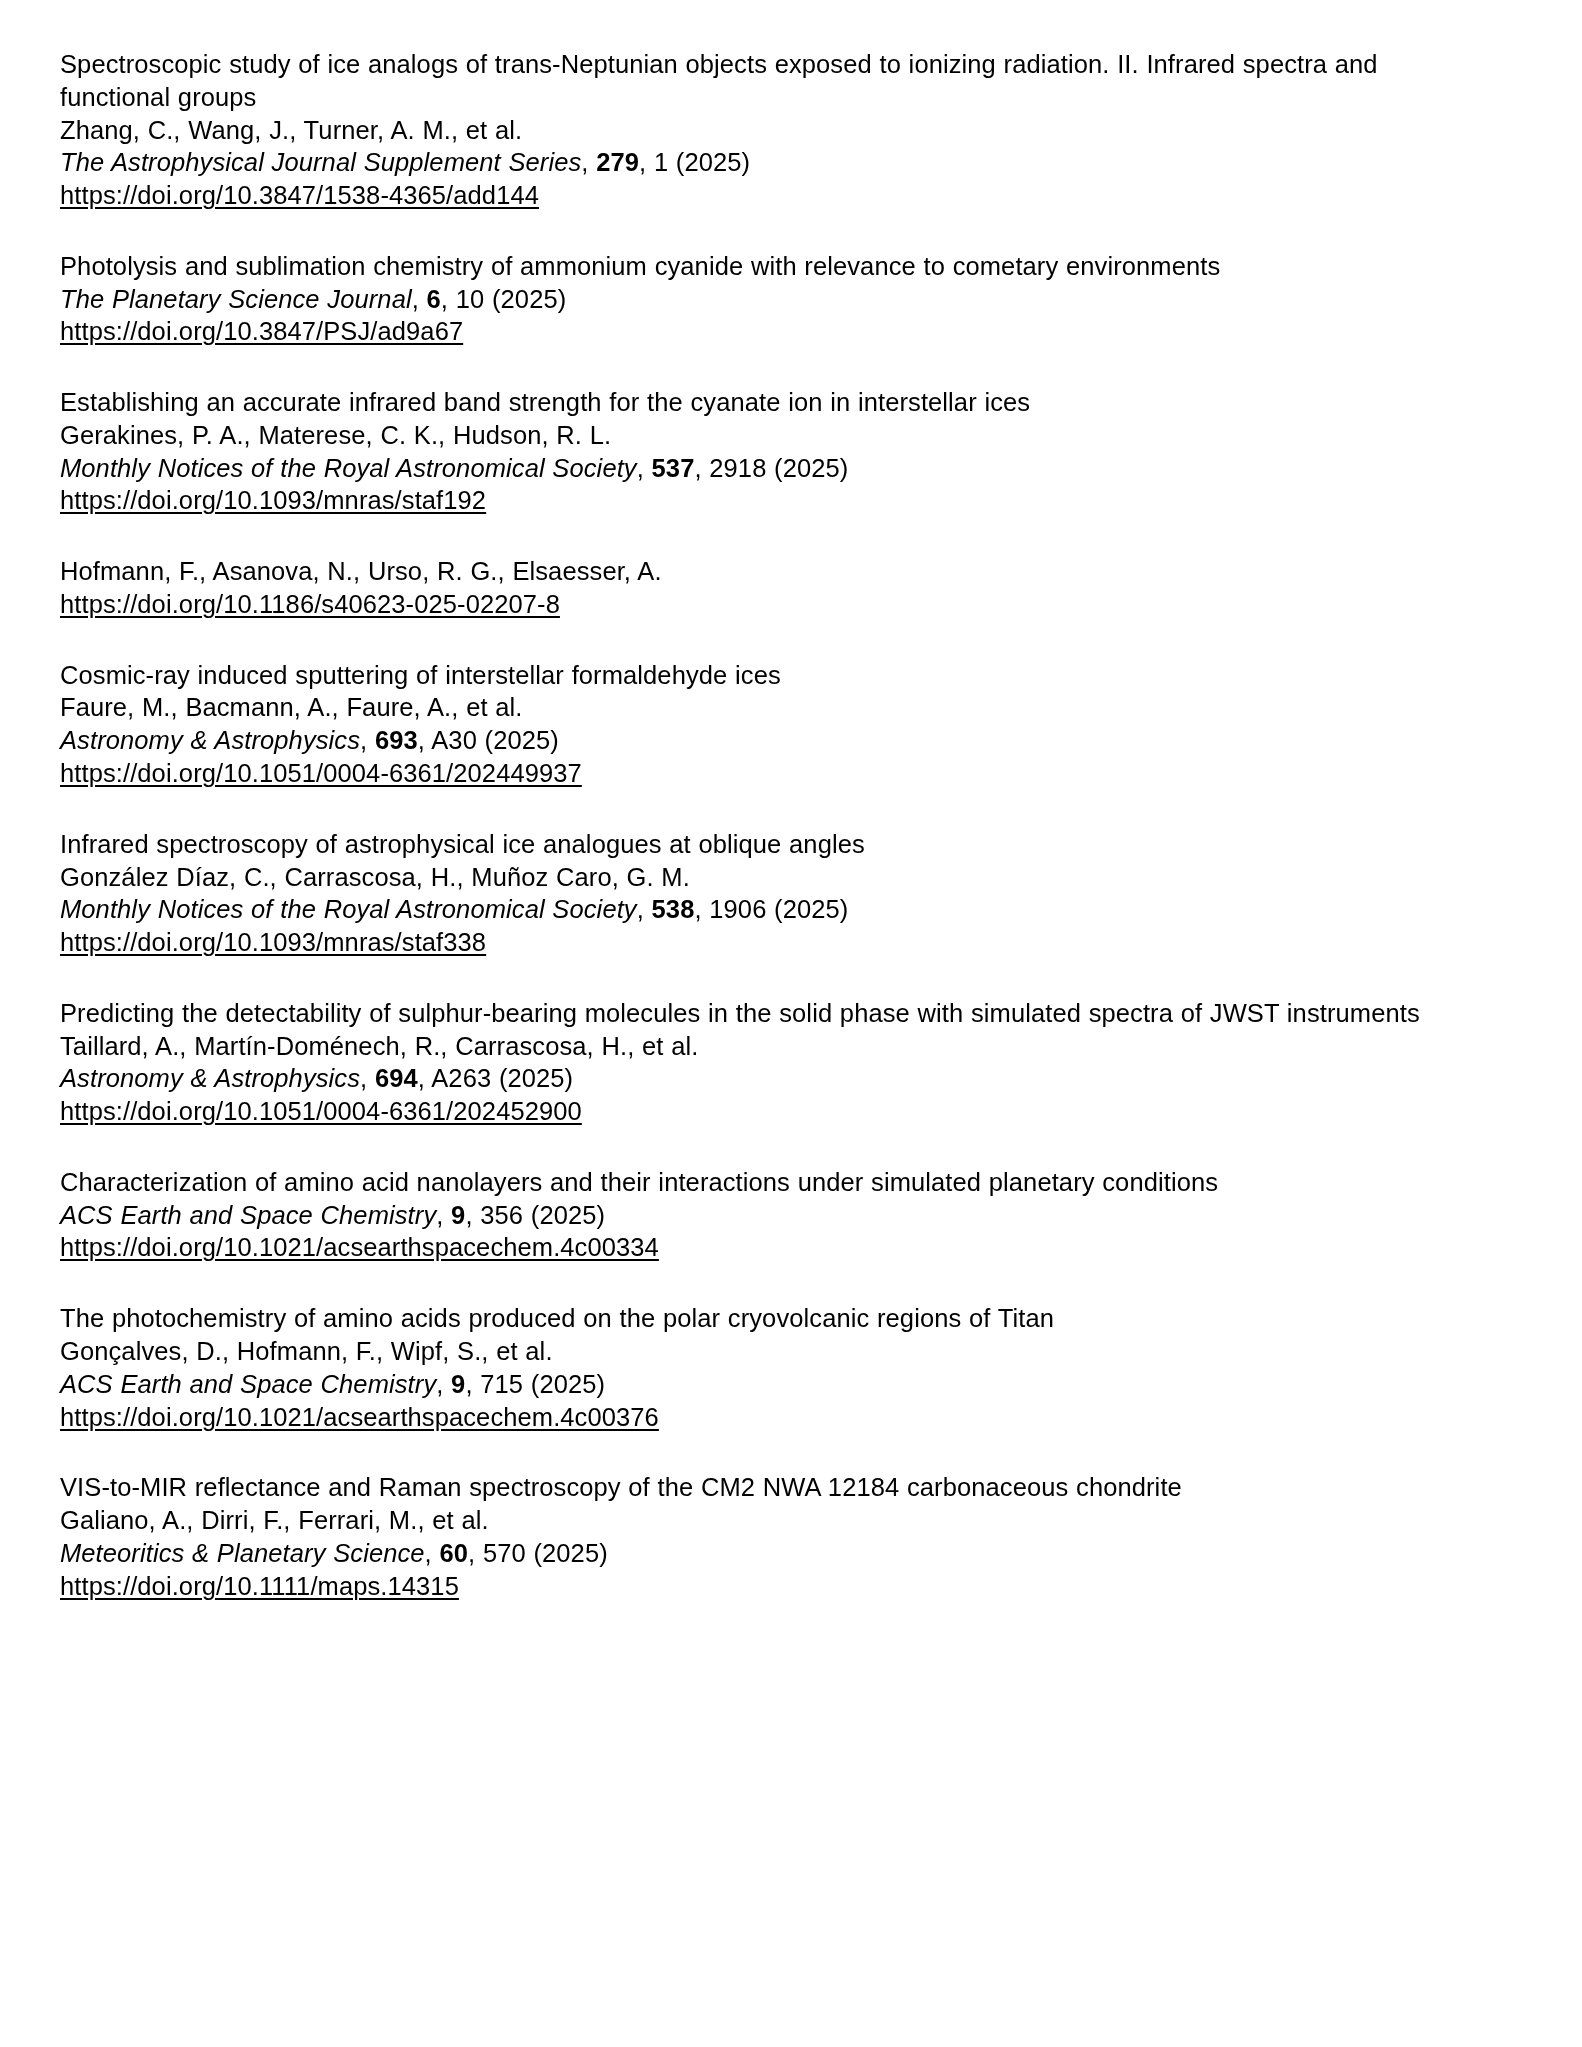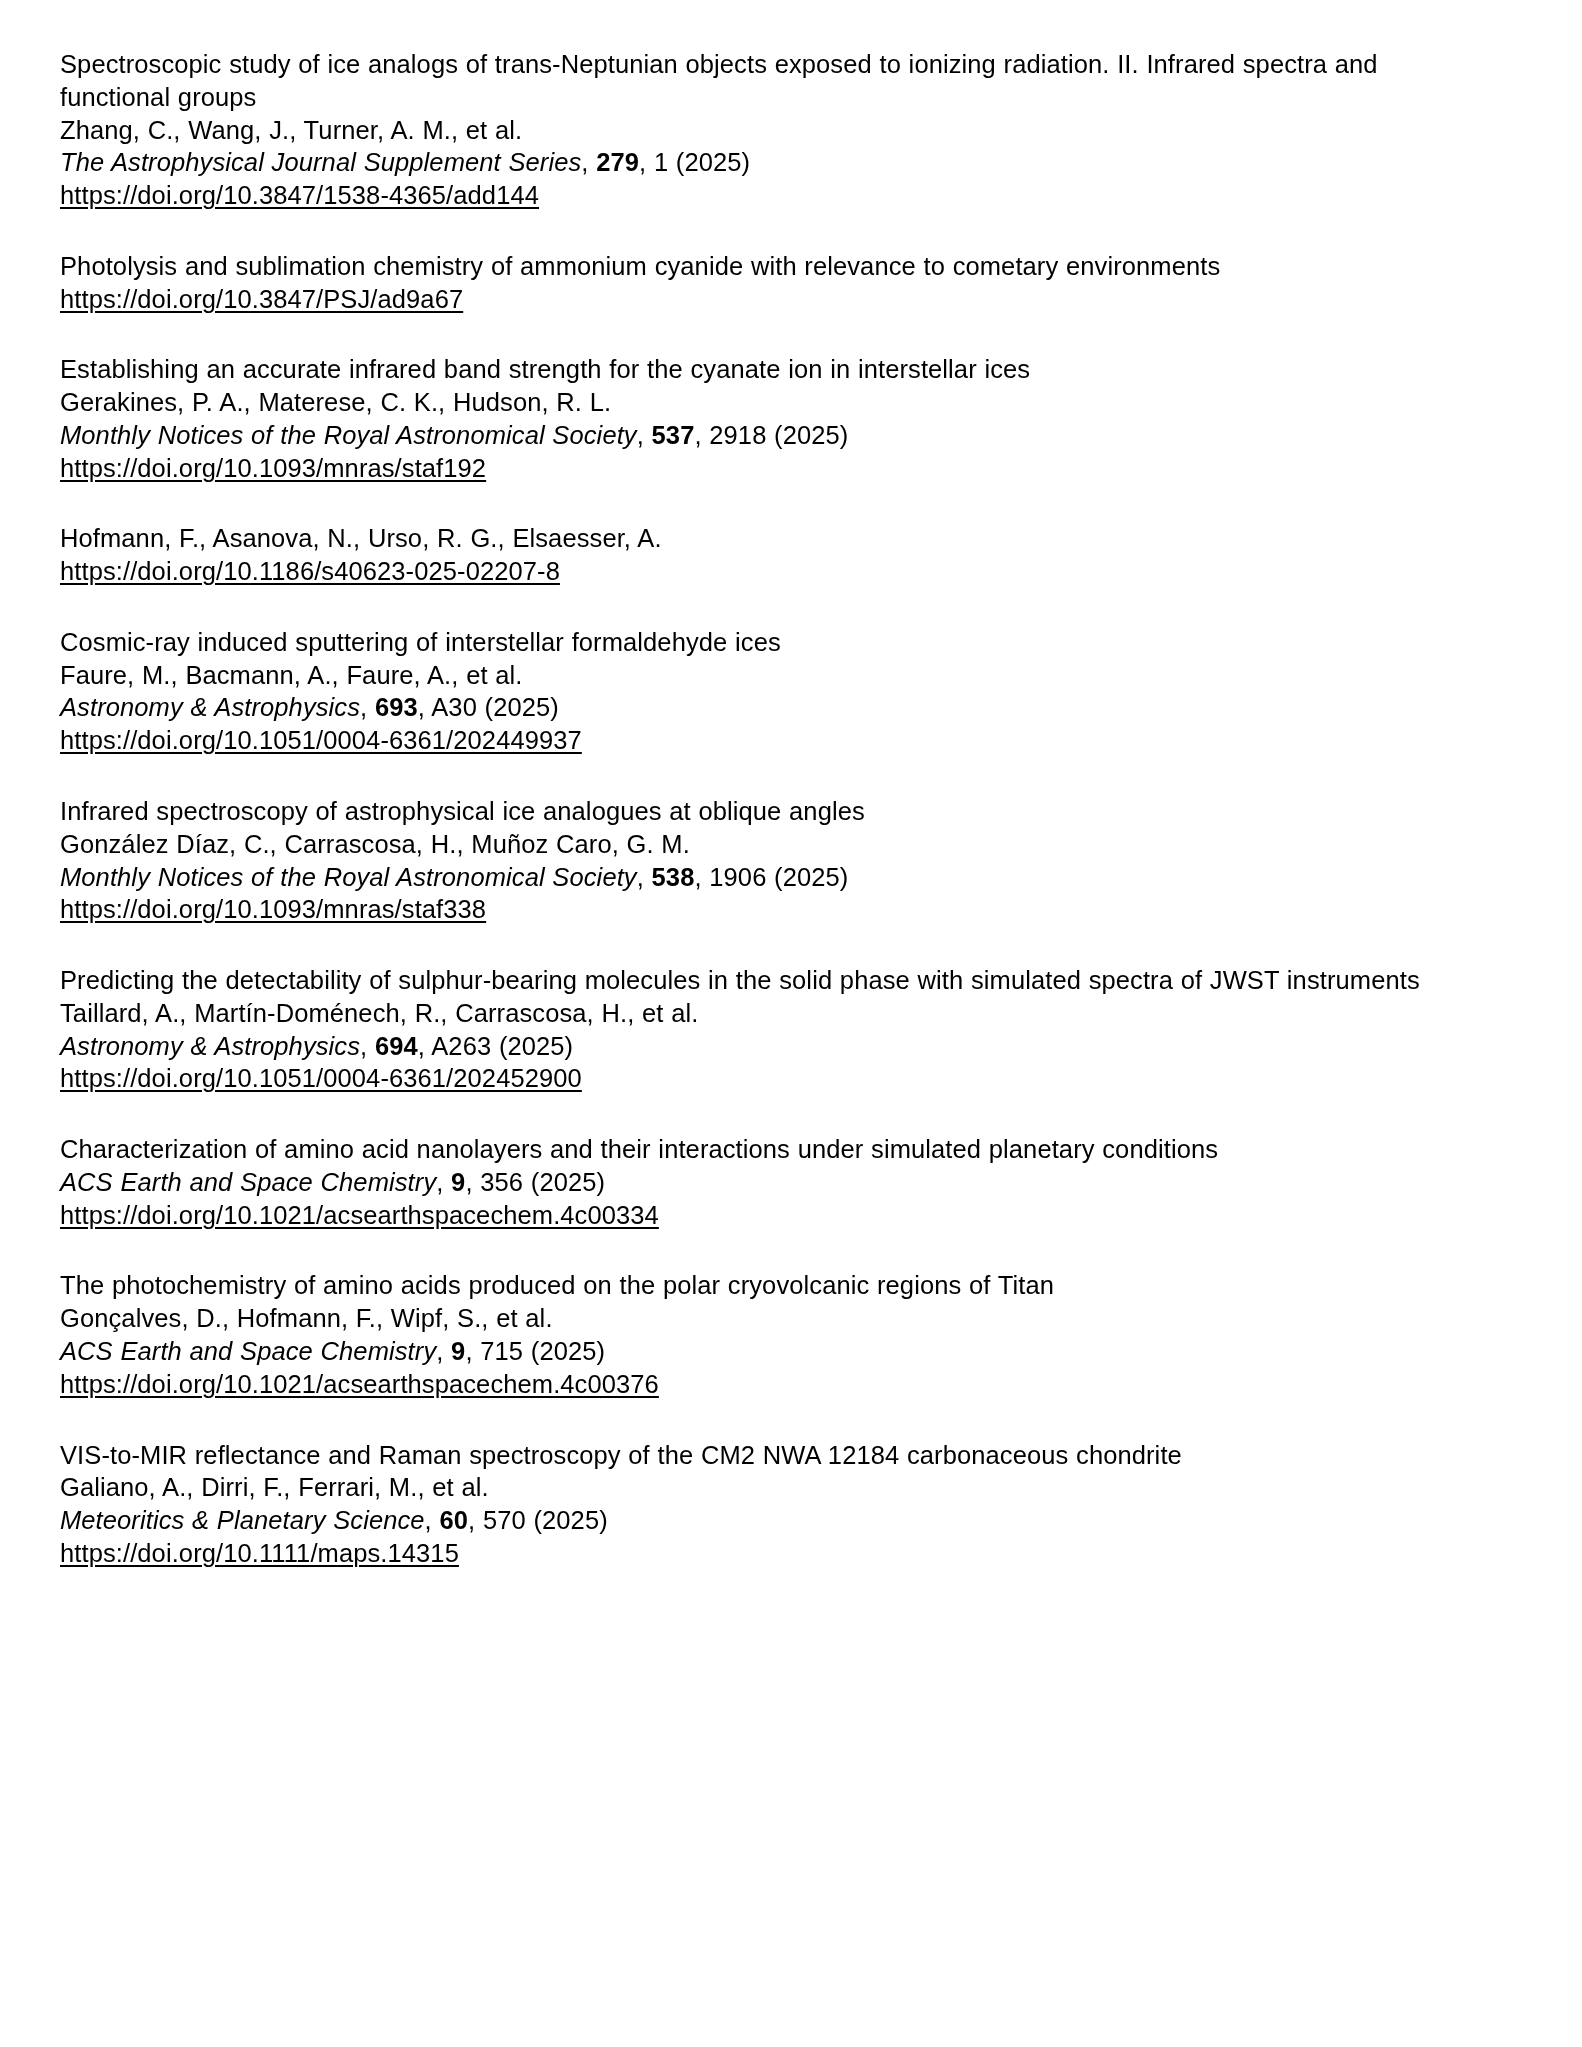--- a/index.html
+++ b/index.html
@@ -72,20 +72,23 @@
     <div class="ref-line ref-title">Spectroscopic study of ice analogs of trans-Neptunian objects exposed to ionizing radiation. II. Infrared spectra and functional groups</div>
     <div class="ref-line ref-authors">Zhang, C., Wang, J., Turner, A. M., et al.</div>
     <div class="ref-line ref-source">
       <span class="ref-journal">The Astrophysical Journal Supplement Series</span><span class="ref-sep">, </span><span class="ref-volume">279</span><span class="ref-rest">, 1 (2025)</span>
     </div>
     <div class="ref-line"><a class="ref-doi">https://doi.org/10.3847/1538-4365/add144</a></div>
   </div>
 
   <div class="reference-entry">
     <div class="ref-line ref-title">Photolysis and sublimation chemistry of ammonium cyanide with relevance to cometary environments</div>
+    <div class="ref-line ref-source">
+      <span class="ref-journal">The Planetary Science Journal</span><span class="ref-sep">, </span><span class="ref-volume">6</span><span class="ref-rest">, 10 (2025)</span>
+    </div>
     <div class="ref-line"><a class="ref-doi">https://doi.org/10.3847/PSJ/ad9a67</a></div>
   </div>
 
   <div class="reference-entry">
     <div class="ref-line ref-title">Establishing an accurate infrared band strength for the cyanate ion in interstellar ices</div>
     <div class="ref-line ref-authors">Gerakines, P. A., Materese, C. K., Hudson, R. L.</div>
     <div class="ref-line ref-source">
       <span class="ref-journal">Monthly Notices of the Royal Astronomical Society</span><span class="ref-sep">, </span><span class="ref-volume">537</span><span class="ref-rest">, 2918 (2025)</span>
     </div>
     <div class="ref-line"><a class="ref-doi">https://doi.org/10.1093/mnras/staf192</a></div>

